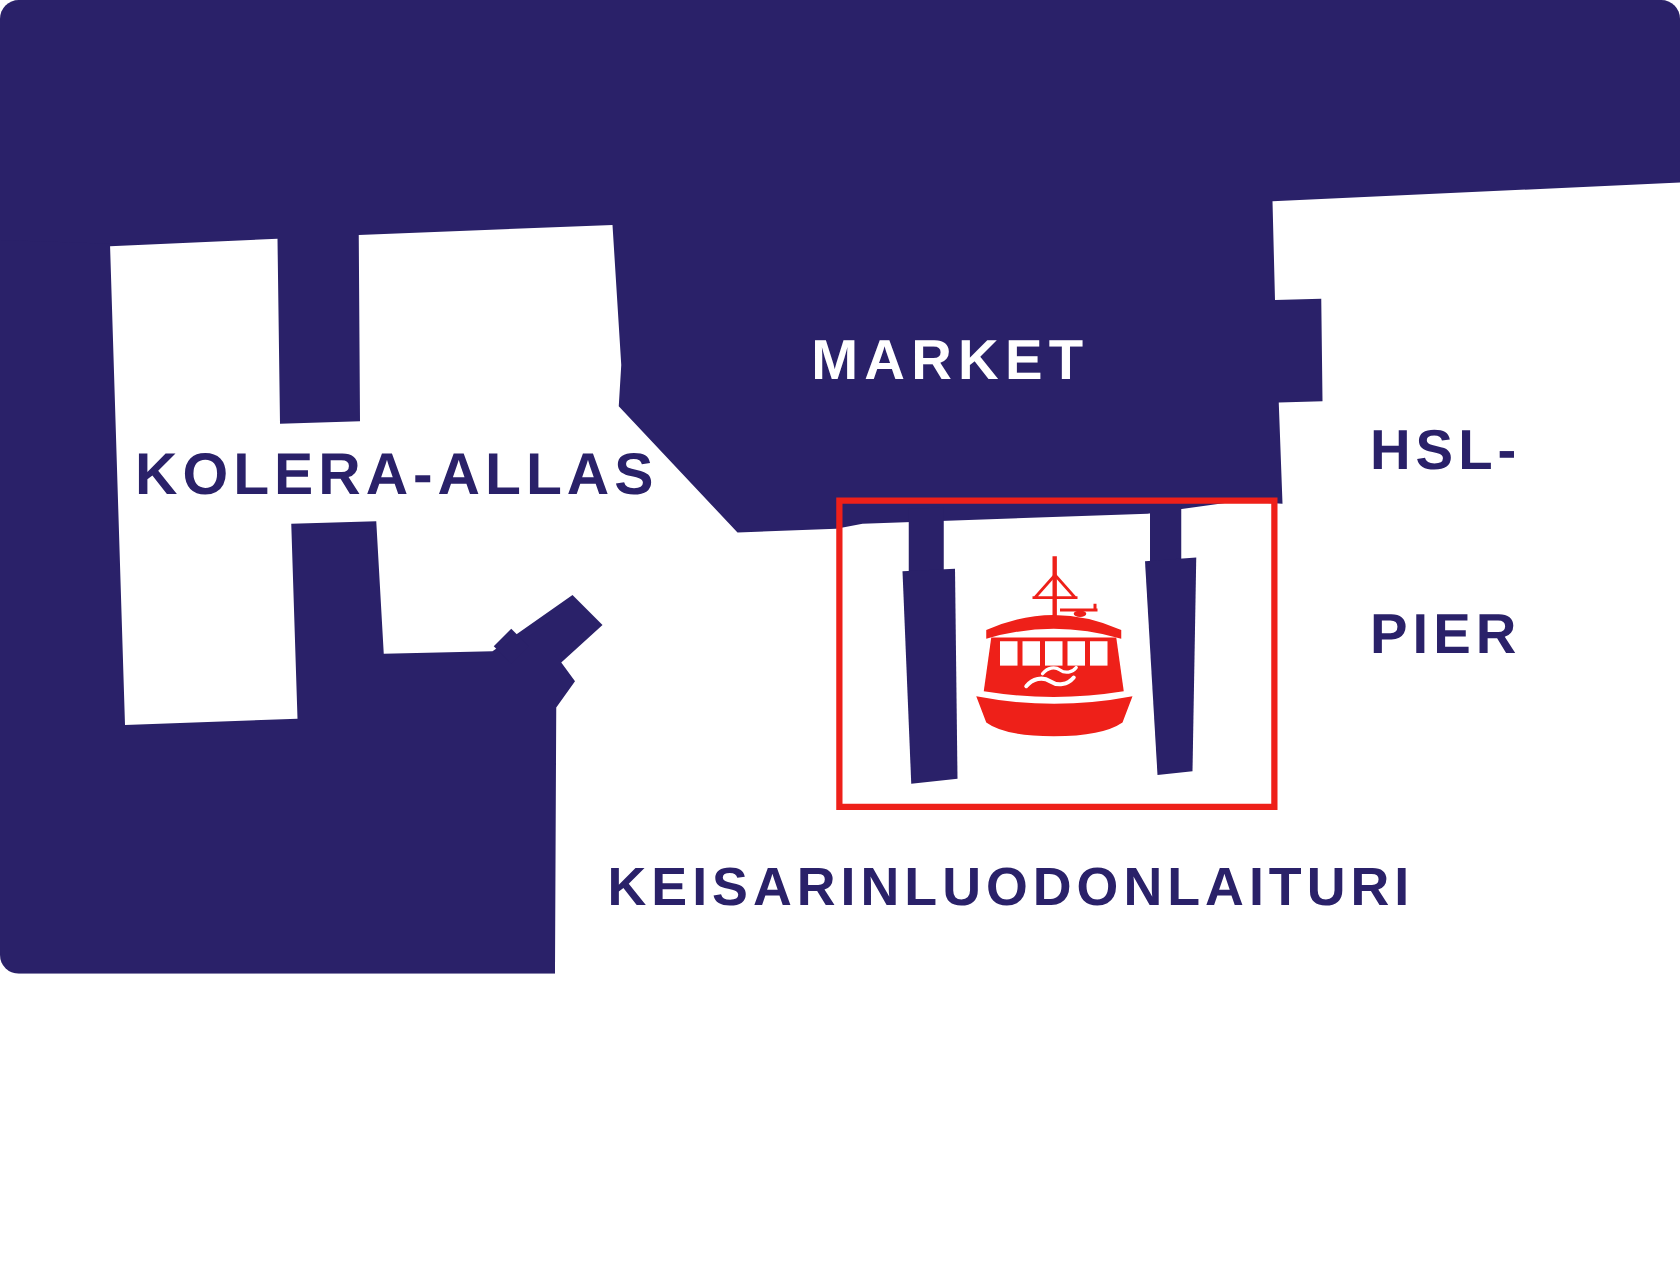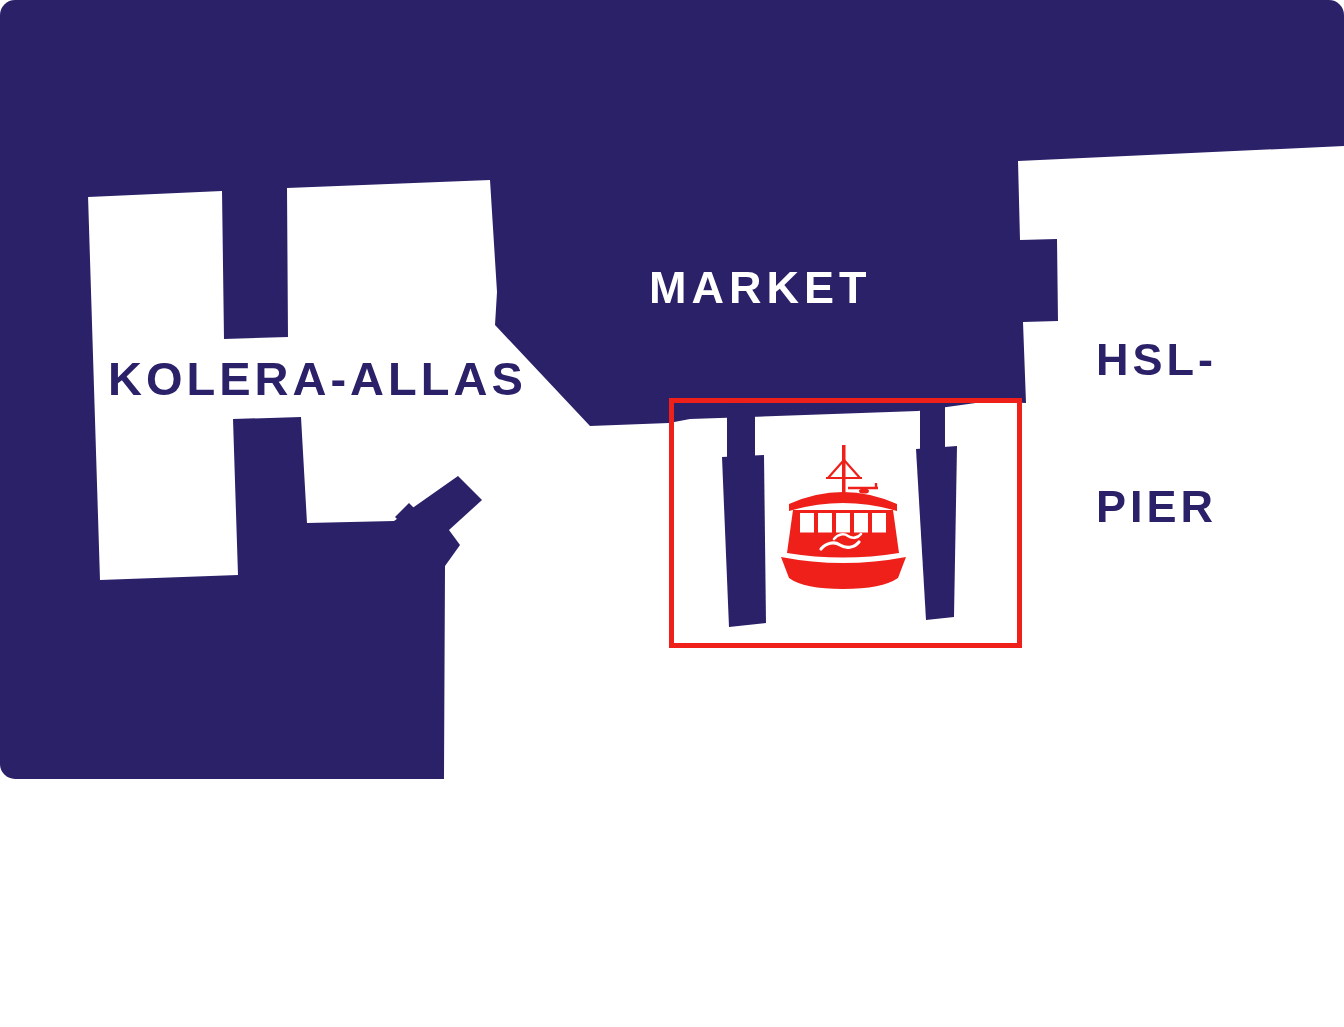--- a/index.html
+++ b/index.html
@@ -101,14 +101,15 @@
     <div>MARKET</div>
   </div>
 
   <div class="label" id="label-hsl-pier">
     <div>HSL-</div>
     <div>PIER</div>
   </div>
 
   <div class="label" id="label-kolera-allas">KOLERA-ALLAS</div>
 
+  <div class="label" id="label-keisarinluodonlaituri">KEISARINLUODONLAITURI</div>
 
 </div>
 
 </body></html>

